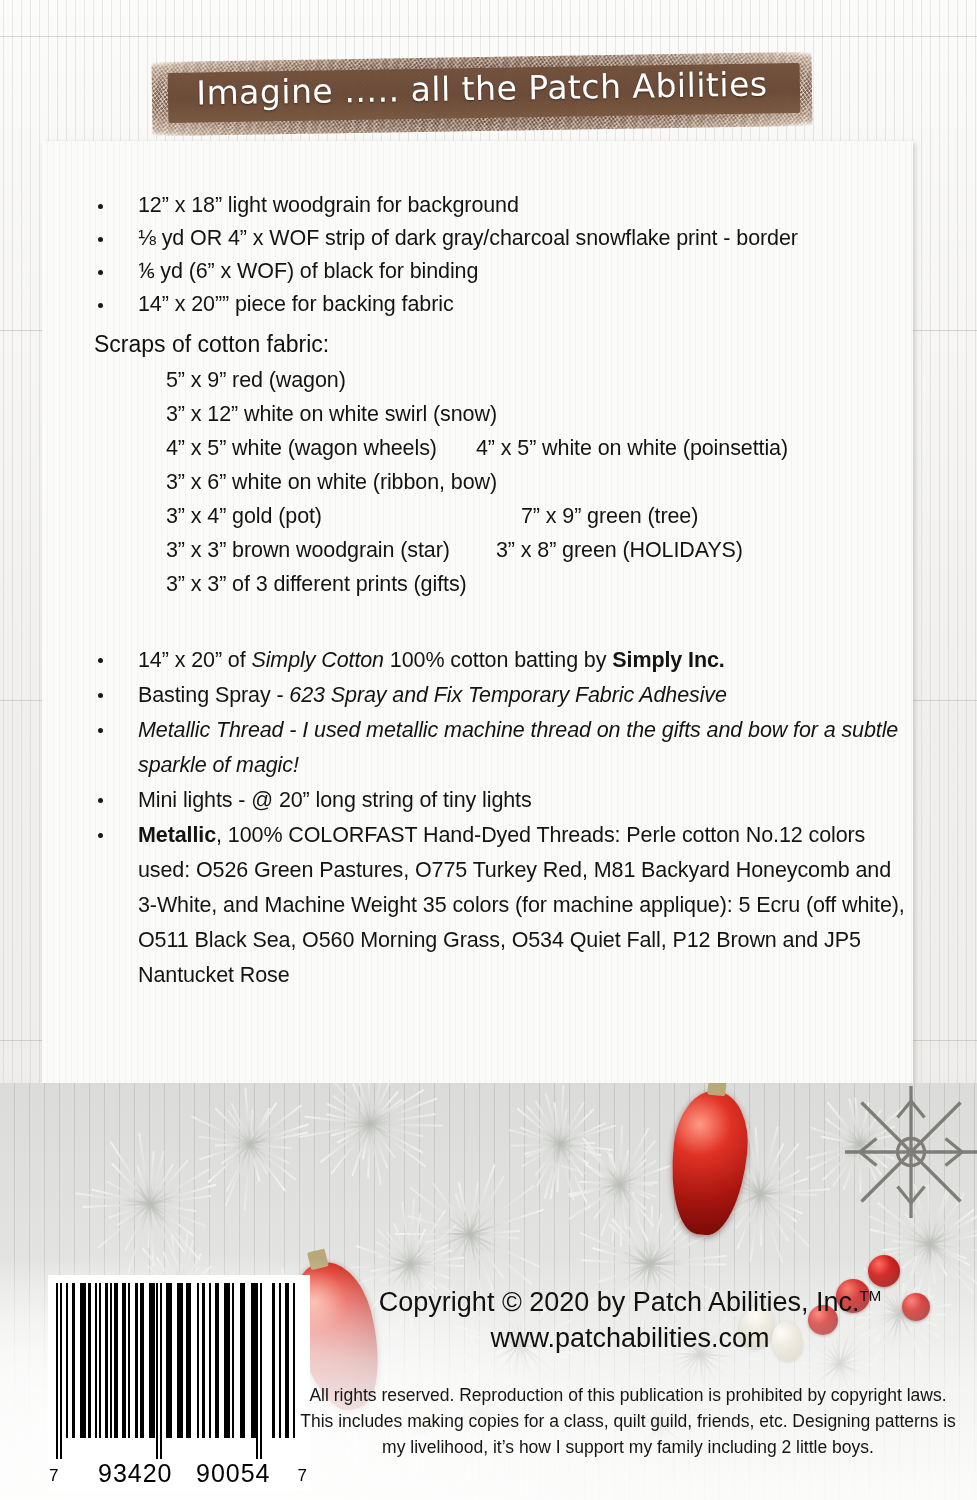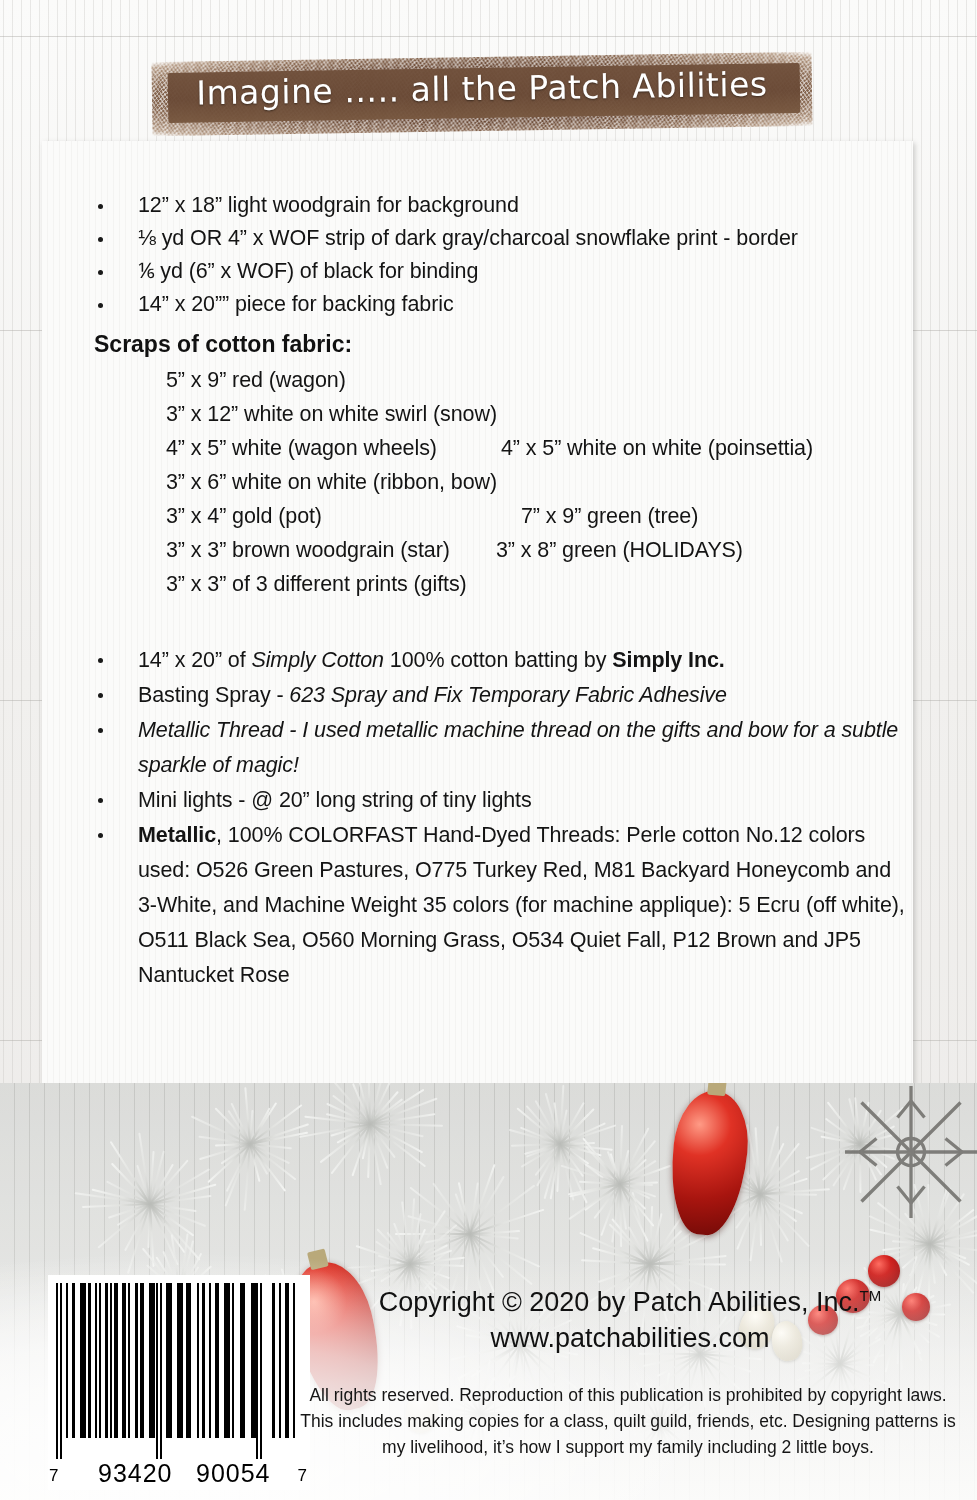--- a/index.html
+++ b/index.html
@@ -77,21 +77,21 @@
     letter-spacing:-.1px;
   }
   .bl:before{
     content:"";position:absolute;left:56px;top:15px;
     width:5px;height:5px;border-radius:50%;background:#1a1a1a;
   }
 
   #list-top{top:48px;}
   #scraps-head{
     position:absolute;left:52px;top:190px;
-    font-size:23px;font-weight:bold;color:#111;
+    font-size:23px;font-weight:normal;color:#111;
   }
   #scraps{
     position:absolute;left:124px;top:222px;right:20px;
   }
   .scraprow{
     position:relative;height:34px;font-size:21.5px;line-height:34px;
     color:#141414;letter-spacing:-.1px;
   }
   .scraprow .c1{position:absolute;left:0;top:0;}
   .scraprow .c2{position:absolute;top:0;}
@@ -216,21 +216,21 @@
     <div id="scraps">
       <div class="scraprow">
         <span class="c1">5” x 9” red (wagon)</span>
       </div>
       <div class="scraprow">
         <span class="c1">3” x 12” white on white swirl (snow)</span>
         <span class="c2" style="left:355px"></span>
       </div>
       <div class="scraprow">
         <span class="c1">4” x 5” white (wagon wheels)</span>
-        <span class="c2" style="left:335px">4” x 5” white on white (poinsettia)</span>
+        <span class="c2" style="left:310px">4” x 5” white on white (poinsettia)</span>
       </div>
       <div class="scraprow">
         <span class="c1">3” x 6” white on white (ribbon, bow)</span>
         <span class="c2" style="left:355px"></span>
       </div>
       <div class="scraprow">
         <span class="c1">3” x 4” gold (pot)</span>
         <span class="c2" style="left:355px">7” x 9” green (tree)</span>
       </div>
       <div class="scraprow">

